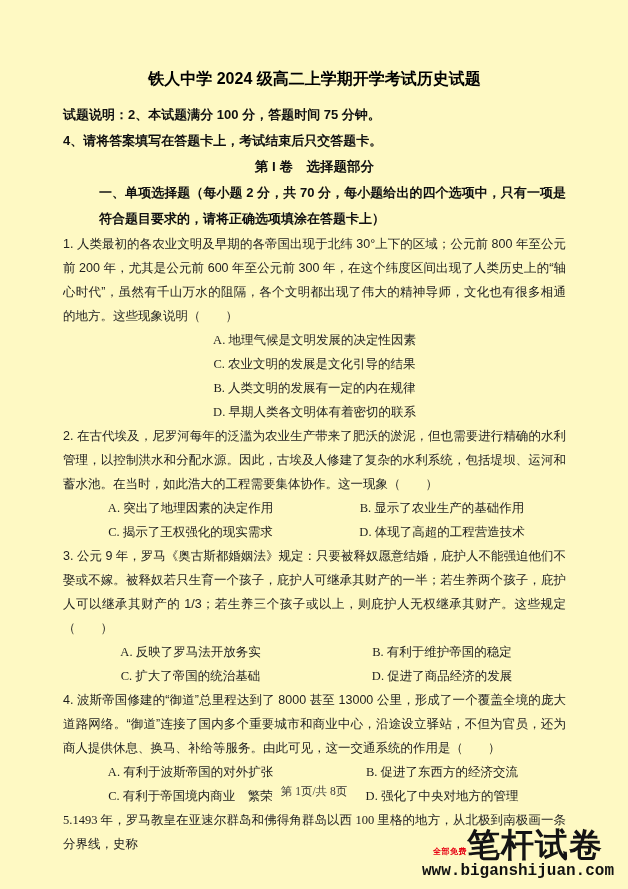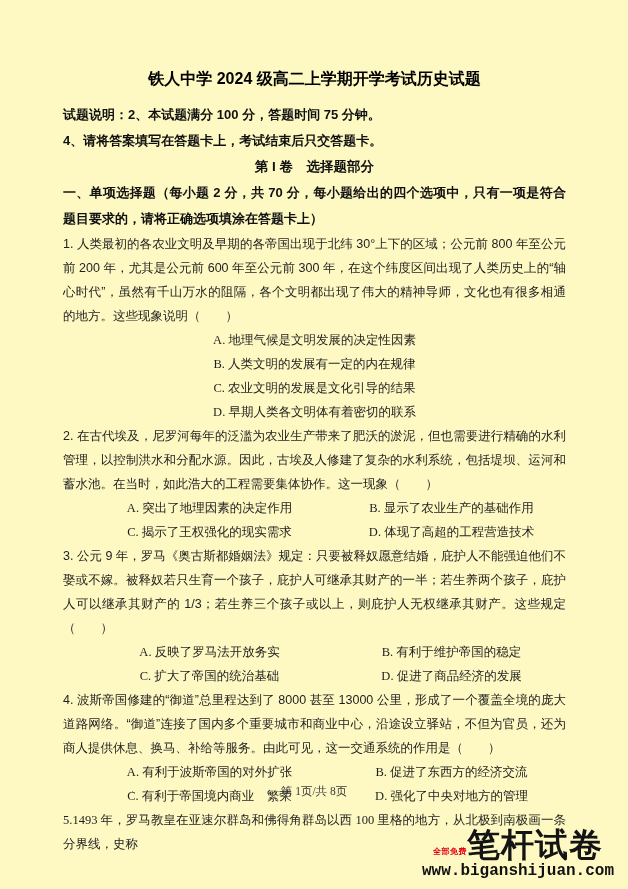--- a/index.html
+++ b/index.html
@@ -34,42 +34,41 @@
   }
   .section-heading {
     font-family:"Liberation Sans", sans-serif;
     font-weight:bold;
     font-size:13.5px;
     line-height:26px;
     text-align:center;
     margin:0;
     color:#101010;
   }
-  .justify { text-align:justify; text-justify:inter-ideograph; }
+  .justify { text-align:justify; text-justify:inter-ideograph;margin-left:36px; }
   .stem {
     font-size:12.5px;
     line-height:24px;
     margin:0;
     color:#1e1e1e;
   }
   .sans  { font-family:"Liberation Sans", sans-serif; }
   .serif { font-family:"Liberation Serif", serif; }
   .options {
     list-style:none;
     margin:0; padding:0;
     font-family:"Liberation Serif", serif;
     font-size:12.5px;
     line-height:24px;
     color:#1e1e1e;
     text-align:center;
   }
   .options.two-col {
     display:grid;
     grid-template-columns:255px 1fr;
-    margin-left:19px;
   }
   .footer {
     position:absolute;
     left:0; top:784px;
     width:100%;
     text-align:center;
     font-family:"Liberation Serif", serif;
     font-size:11.5px;
     color:#3a3a3a;
   }
@@ -129,22 +128,22 @@
     <p class="bold-line">4、请将答案填写在答题卡上，考试结束后只交答题卡。</p>
 
     <h2 class="section-heading">第 I 卷　选择题部分</h2>
 
     <p class="bold-line justify">一、单项选择题（每小题 2 分，共 70 分，每小题给出的四个选项中，只有一项是符合题目要求的，请将正确选项填涂在答题卡上）</p>
 
     <section class="question">
       <p class="stem sans justify">1. 人类最初的各农业文明及早期的各帝国出现于北纬 30°上下的区域；公元前 800 年至公元前 200 年，尤其是公元前 600 年至公元前 300 年，在这个纬度区间出现了人类历史上的“轴心时代”，虽然有千山万水的阻隔，各个文明都出现了伟大的精神导师，文化也有很多相通的地方。这些现象说明（　　）</p>
       <ul class="options one-col">
         <li>A. 地理气候是文明发展的决定性因素</li>
+        <li>C. 农业文明的发展是文化引导的结果</li>
         <li>B. 人类文明的发展有一定的内在规律</li>
-        <li>C. 农业文明的发展是文化引导的结果</li>
         <li>D. 早期人类各文明体有着密切的联系</li>
       </ul>
     </section>
 
     <section class="question">
       <p class="stem sans justify">2. 在古代埃及，尼罗河每年的泛滥为农业生产带来了肥沃的淤泥，但也需要进行精确的水利管理，以控制洪水和分配水源。因此，古埃及人修建了复杂的水利系统，包括堤坝、运河和蓄水池。在当时，如此浩大的工程需要集体协作。这一现象（　　）</p>
       <ul class="options two-col">
         <li>A. 突出了地理因素的决定作用</li>
         <li>B. 显示了农业生产的基础作用</li>
         <li>C. 揭示了王权强化的现实需求</li>

